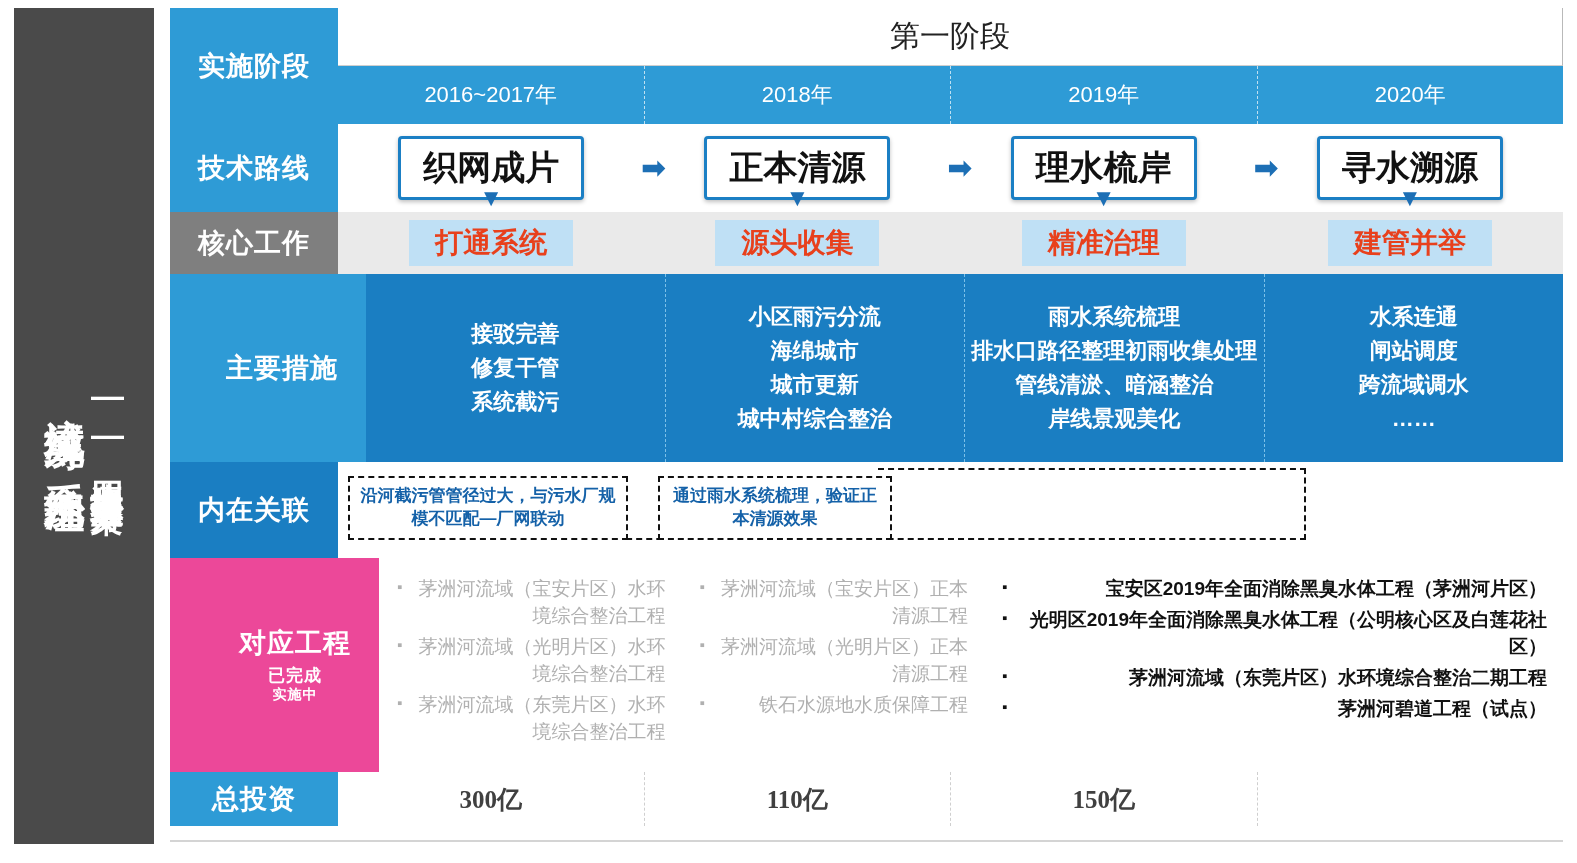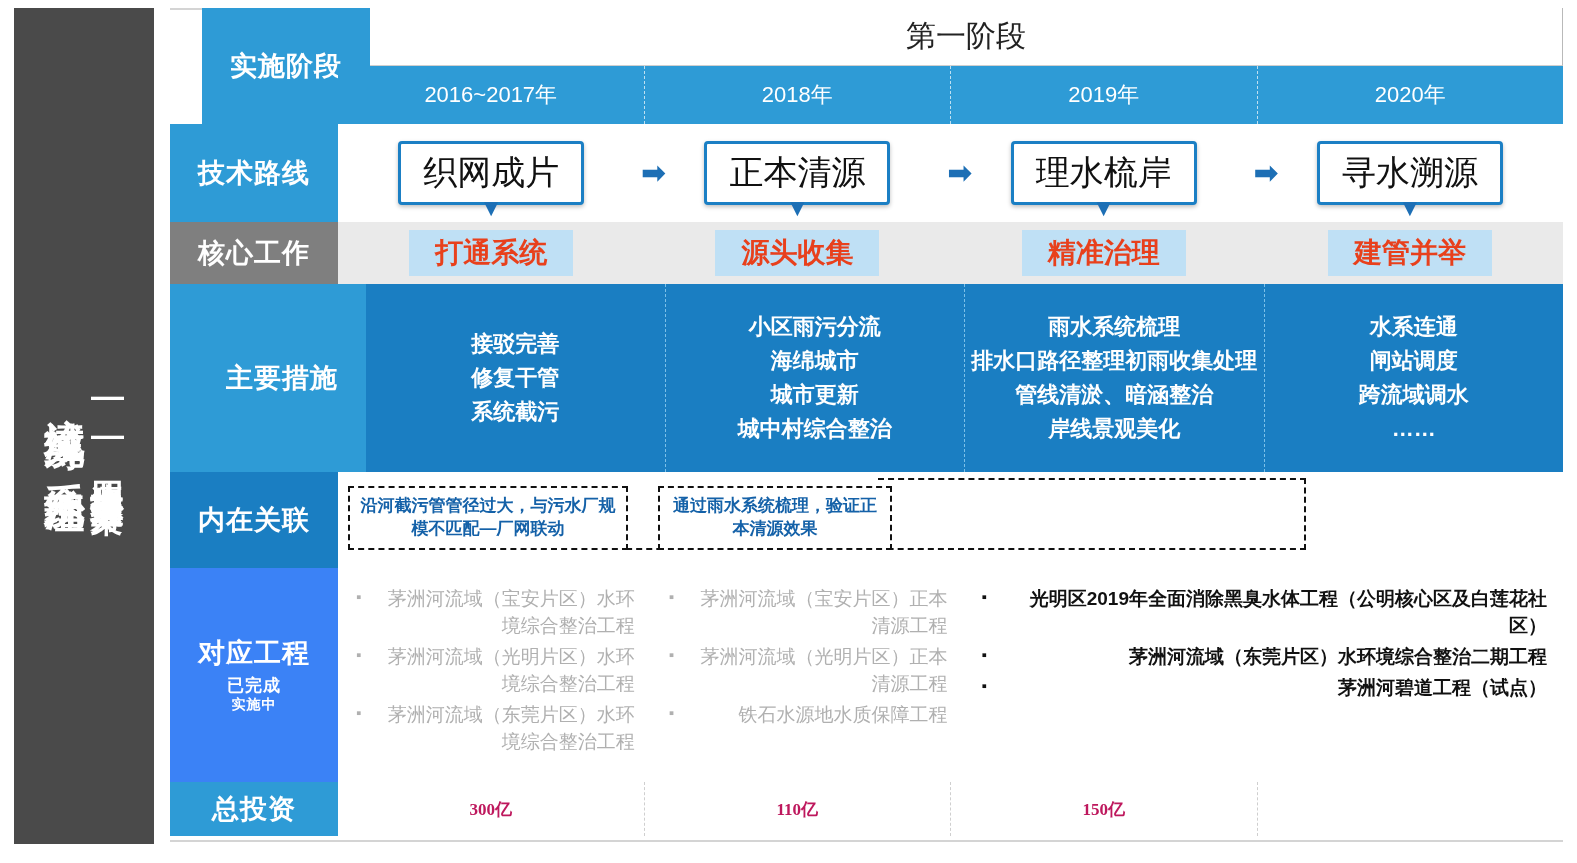--- a/index.html
+++ b/index.html
@@ -33,34 +33,34 @@
     width:168px;flex:0 0 168px;
     display:flex;align-items:center;justify-content:center;
     color:#ffffff;font-weight:bold;font-size:27px;
     letter-spacing:1px;
   }
   .cells{flex:1;display:flex;}
   .cell{flex:1;display:flex;align-items:center;justify-content:center;text-align:center;}
 
   
   .r-phase{height:58px;}
-  .r-phase .lbl{background:#2e9bd6;height:116px;align-items:center;margin-left:32px;}
+  .r-phase .lbl{background:#2e9bd6;height:116px;align-items:center;}
   .phase-hdr{font-size:30px;color:#222;background:#ffffff;border-bottom:1px solid #cfcfcf;}
   .phase-hdr.first{border-right:1px solid #b9b9b9;}
   .r-years{height:58px;}
   .years .cell{background:#2e9bd6;color:#fff;font-size:22px;border-right:1px dashed #bfe0f2;}
   .years .cell:last-child{border-right:none;}
 
   
-  .r-route{height:98px;}
+  .r-route{height:88px;}
   .r-route .lbl{background:#2e9bd6;}
   .route-cell{position:relative;}
   .route-box{
     background:#ffffff;border:3px solid #1b7fc4;border-radius:4px;
-    font-size:34px;font-weight:normal;color:#111;
+    font-size:34px;font-weight:bold;color:#111;
     padding:6px 22px;box-shadow:0 2px 4px rgba(0,0,0,.25);
     display:inline-block;
   }
   .arrow-r{
     position:absolute;right:-22px;top:50%;transform:translateY(-50%);
     color:#1d6fb5;font-size:30px;font-weight:bold;line-height:1;
   }
 
   
   .r-core{height:62px;}
@@ -99,42 +99,42 @@
   .rel-line{position:absolute;border-bottom:2px dashed #111;}
   .rel-vline{position:absolute;border-left:2px dashed #111;}
   .rel-tri{
     position:absolute;width:0;height:0;
     border-top:7px solid transparent;border-bottom:7px solid transparent;
     border-left:11px solid #111;
   }
 
   
   .r-proj{height:214px;}
-  .r-proj .lbl{background:#3b82f6;flex-direction:column;line-height:1.2;}
+  .r-proj .lbl{background:#ec4899;flex-direction:column;line-height:1.2;padding-left:41px;}
   .r-proj .lbl .sub{font-size:17px;font-weight:bold;margin-top:6px;}
   .r-proj .lbl .sub2{font-size:14px;font-weight:bold;}
   .proj .cell{align-items:flex-start;justify-content:flex-start;padding:14px 12px 0 14px;text-align:left;}
   .proj ul{list-style:none;margin:4px;padding:0;text-align:right;}
   .proj li{
     font-size:19px;line-height:1.42;margin-bottom:4px;
     padding-left:18px;position:relative;
   }
   .proj li::before{
     content:"\25AA";position:absolute;left:0;top:0;font-size:15px;
   }
   .proj .done li{color:#b0b0b0;}
   .proj .done li::before{color:#b0b0b0;}
   .proj .active li{color:#111;font-weight:bold;}
   .proj .active li::before{color:#111;}
 
   
   .r-inv{height:54px;}
   .r-inv .lbl{background:#2e9bd6;}
   .inv .cell{
-    background:#ffffff;color:#be185d;font-size:17px;font-weight:bold;
+    background:#ffffff;color:#404040;font-size:25px;font-weight:bold;
     font-family:"Liberation Serif","DejaVu Serif",serif;
     border-right:1px dashed #cfcfcf;
   }
   .inv .cell:last-child{border-right:none;}
   .topline{position:absolute;left:170px;top:8px;width:1393px;height:2px;background:#d4d4d4;}
   .botline{position:absolute;left:170px;top:840px;width:1393px;height:2px;background:#d4d4d4;}
 </style>
 </head>
 <body>
 
@@ -271,20 +271,21 @@
         </div>
         <div class="cell">
           <ul class="done">
             <li>茅洲河流域（宝安片区）正本清源工程</li>
             <li>茅洲河流域（光明片区）正本清源工程</li>
             <li>铁石水源地水质保障工程</li>
           </ul>
         </div>
         <div class="cell" style="flex:2">
           <ul class="active">
+            <li>宝安区2019年全面消除黑臭水体工程（茅洲河片区）</li>
             <li>光明区2019年全面消除黑臭水体工程（公明核心区及白莲花社区）</li>
             <li>茅洲河流域（东莞片区）水环境综合整治二期工程</li>
             <li>茅洲河碧道工程（试点）</li>
           </ul>
         </div>
       </div>
     </div>
 
     <div class="row r-inv">
       <div class="lbl">总投资</div>

